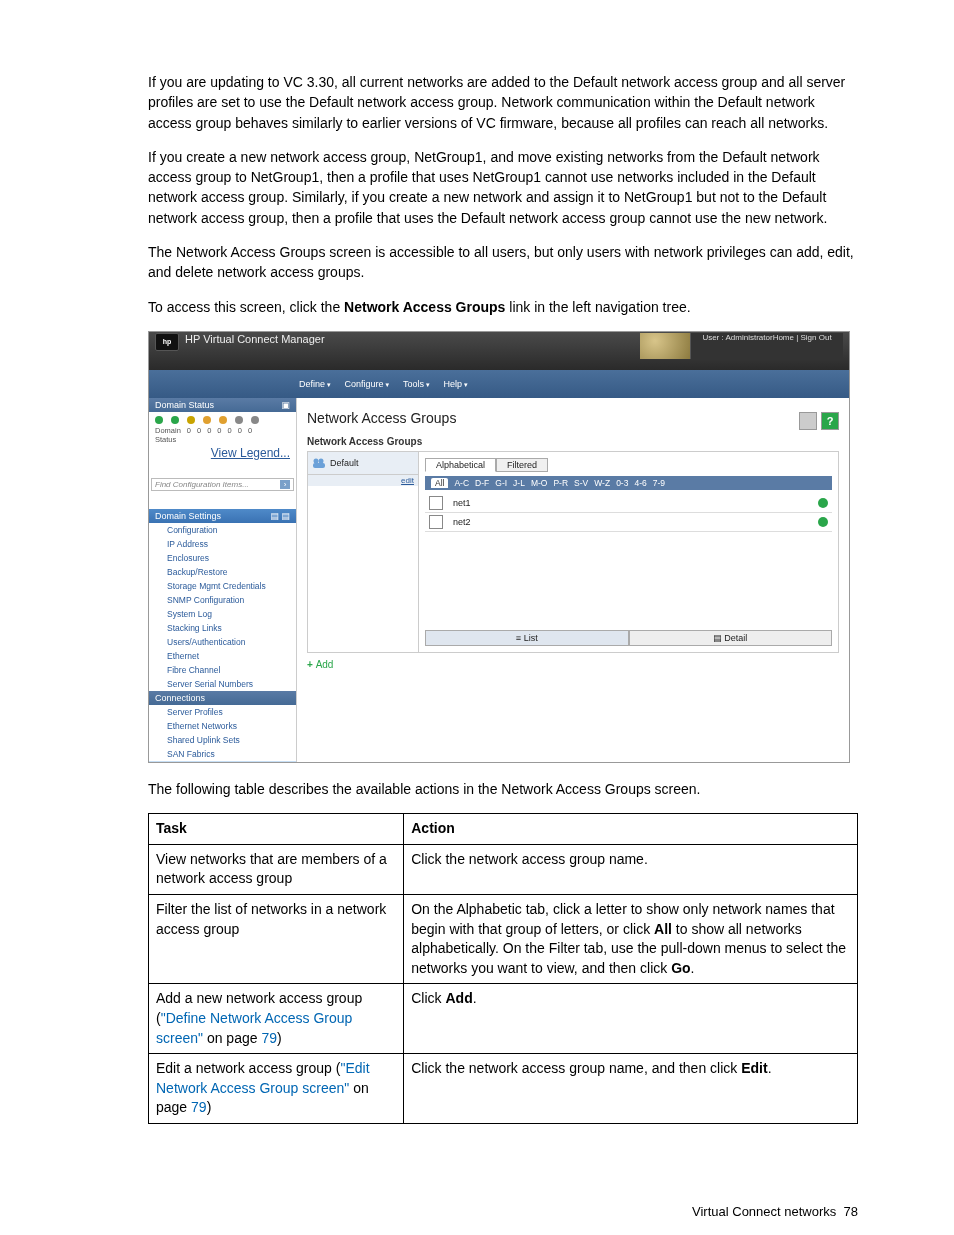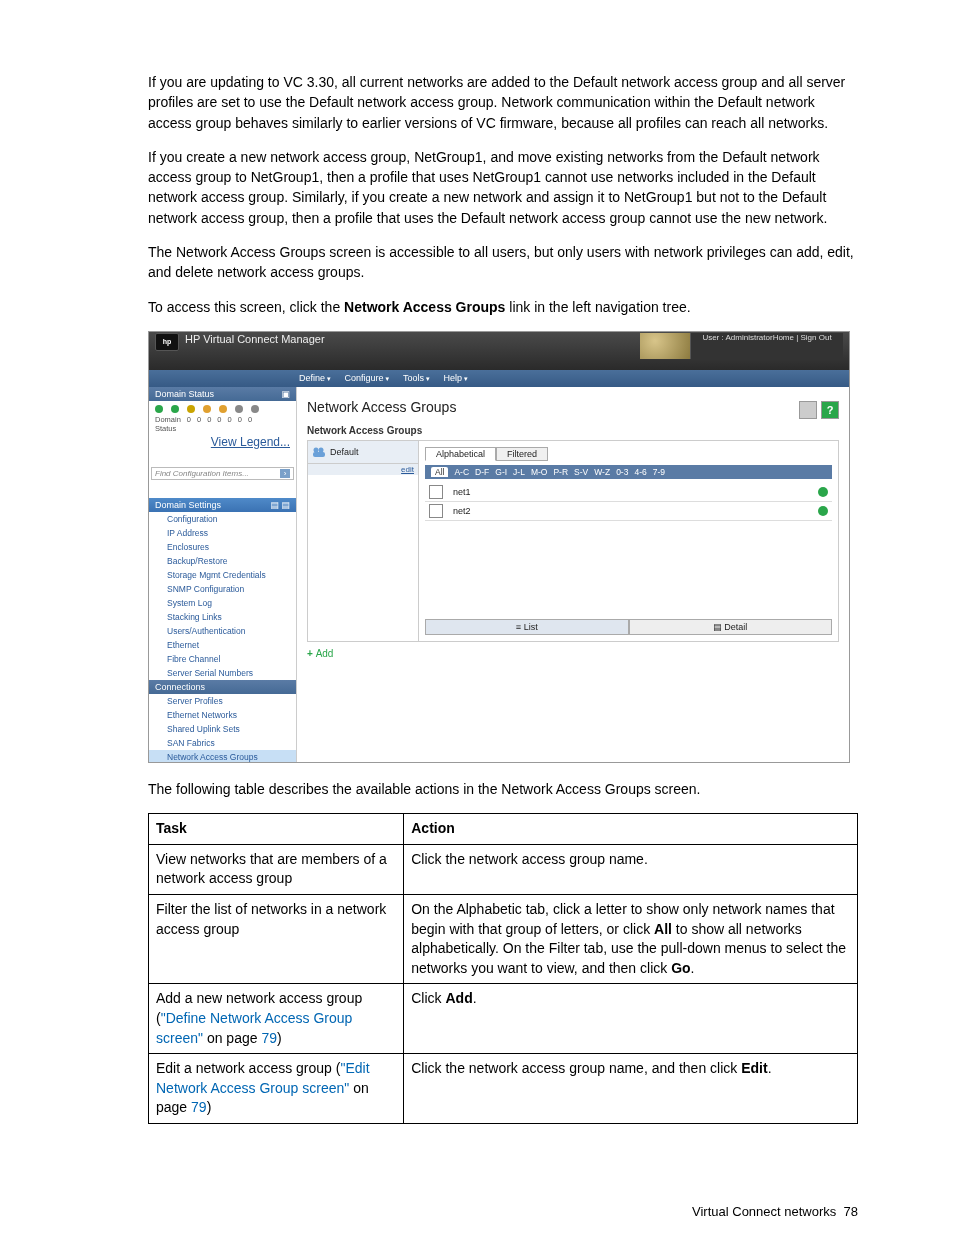--- a/index.html
+++ b/index.html
@@ -53,21 +53,21 @@
   .ss-titlebar .globe {
     width: 50px; height: 26px; margin-left: auto;
     background: radial-gradient(circle at 30% 30%, #d8c58a, #8c7a3f);
   }
   .ss-titlebar .userarea {
     width: 140px; height: 26px; background:#333; color:#ddd; font-size:8px;
     display:flex; justify-content:center; padding:0 6px;
     border-left:1px solid #555;
   }
   .ss-menubar {
-    height: 17px;
+    height: 28px;
     background: linear-gradient(#4a6f9a,#365a85);
     color: #fff;
     display: flex;
     align-items: center;
     padding-left: 150px;
     font-size: 9px;
     gap: 14px;
   }
   .ss-menubar span::after { content: " \25BE"; font-size:7px; }
   .ss-body { display:flex; height: calc(100% - 42px); }

